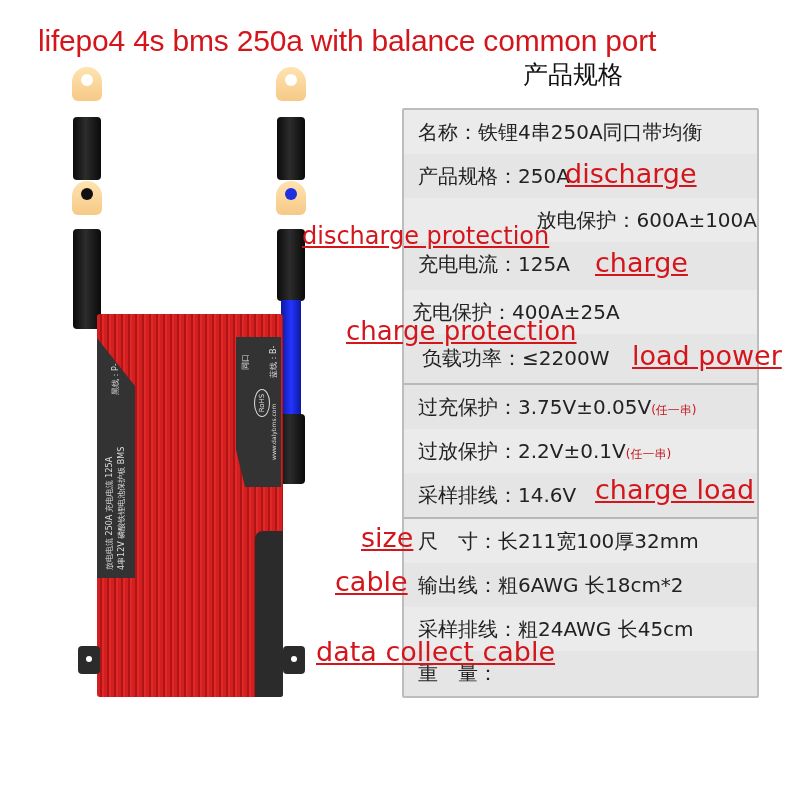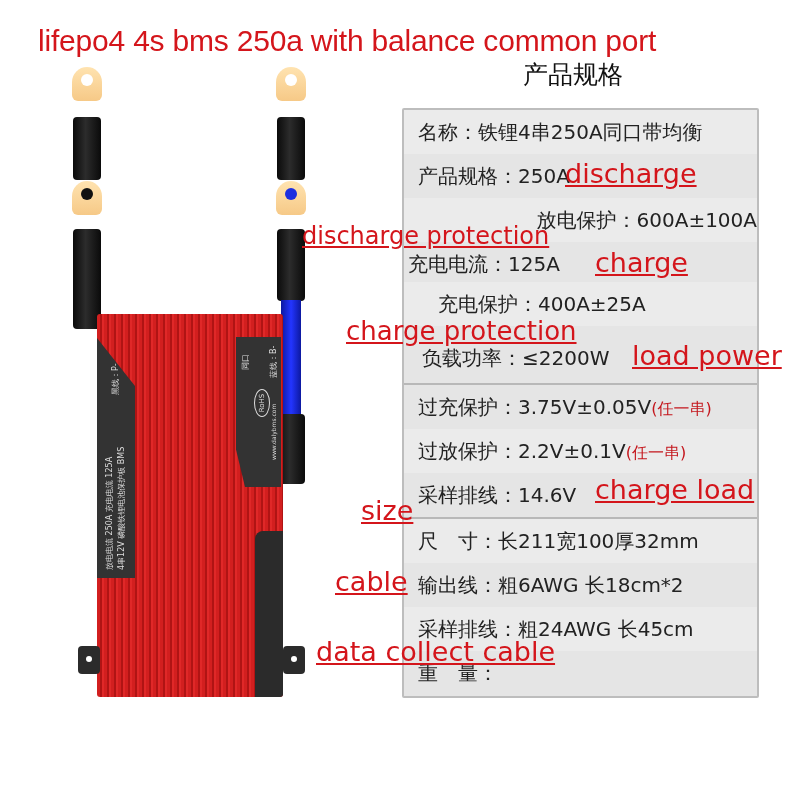--- a/index.html
+++ b/index.html
@@ -3,21 +3,21 @@
 <meta charset="utf-8">
 <style>
   html,body{margin:0;padding:0;background:#fff;}
   body{width:800px;height:800px;position:relative;overflow:hidden;font-family:"DejaVu Sans",sans-serif;}
   .title{position:absolute;left:38px;top:24px;font-family:"Liberation Sans",sans-serif;font-size:30px;color:#d4151b;white-space:nowrap;letter-spacing:-0.2px;}
   .subtitle{position:absolute;left:523px;top:58px;font-size:25px;color:#111;white-space:nowrap;}
   
   .spec{position:absolute;left:402px;top:108px;width:357px;height:590px;border:2px solid #bdbdbd;border-radius:2px;box-sizing:border-box;background:#e5e5e5;}
   .row{position:absolute;left:0;width:353px;height:44px;line-height:44px;font-size:20px;color:#222;white-space:nowrap;padding-left:14px;box-sizing:border-box;}
   .row.alt{background:#ebebeb;}
-  .row .note{font-size:16px;color:#c4161c;}
+  .row .note{font-size:12px;color:#c4161c;}
   .divider{position:absolute;left:0;width:353px;height:2px;background:#b8b8b8;}
   
   .lbl{position:absolute;font-family:"DejaVu Sans",sans-serif;color:#d4151b;white-space:nowrap;font-size:27px;text-decoration:underline;}
   
   .lug{position:absolute;width:30px;height:34px;border-radius:15px 15px 6px 6px;background:linear-gradient(#ffe3b0,#f6c987);}
   .lug .hole{position:absolute;left:9px;top:7px;width:12px;height:12px;border-radius:50%;background:#fff;}
   .lug .hole.dark{background:#111;}
   .lug .hole.blue{background:#1d2fe0;}
   .sleeve{position:absolute;width:28px;background:linear-gradient(90deg,#0a0a0a,#2c2c2c 45%,#0a0a0a);border-radius:4px;}
   .wire-blue{position:absolute;width:20px;background:linear-gradient(90deg,#0c18a0,#2335ff 50%,#0c18a0);}
@@ -74,35 +74,35 @@
     </div>
   <div class="tab" style="left:283px;top:646px;">
       <div class="h"></div>
     </div>
 </div>
 
 <div class="spec">
   <div class="row alt" style="top:0px;"><span>名称：</span><span>铁锂4串250A同口带均衡</span></div>
   <div class="row" style="top:44px;"><span>产品规格：</span><span>250A</span></div>
   <div class="row alt" style="top:88px;text-align:right;"><span>放电保护：</span><span>600A±100A</span></div>
-  <div class="row" style="top:132px;padding-left:4px;"><span>充电电流：</span><span>125A</span></div>
-  <div class="row alt" style="top:172px;padding-left:34px;"><span>充电保护：</span><span>400A±25A</span></div>
+  <div class="row" style="top:132px;padding-left:14px;"><span>充电电流：</span><span>125A</span></div>
+  <div class="row alt" style="top:180px;padding-left:8px;"><span>充电保护：</span><span>400A±25A</span></div>
   <div class="row" style="top:221px;padding-left:18px;height:52px;line-height:54px;"><span>负载功率：</span><span>≤2200W</span></div>
   <div class="divider" style="top:273px;"></div>
   <div class="row" style="top:275px;"><span>过充保护：</span><span>3.75V±0.05V</span><span class="note">(任一串)</span></div>
   <div class="row alt" style="top:319px;"><span>过放保护：</span><span>2.2V±0.1V</span><span class="note">(任一串)</span></div>
   <div class="row" style="top:363px;"><span>采样排线：</span><span>14.6V</span></div>
   <div class="divider" style="top:407px;"></div>
   <div class="row alt" style="top:409px;"><span>尺　寸：</span><span>长211宽100厚32mm</span></div>
   <div class="row" style="top:453px;"><span>输出线：</span><span>粗6AWG  长18cm*2</span></div>
   <div class="row alt" style="top:497px;"><span>采样排线：</span><span>粗24AWG 长45cm</span></div>
   <div class="row" style="top:541px;"><span>重　量：</span><span></span></div>
 </div>
 
 <div class="lbl" style="left:565px;top:158px;">discharge</div>
 <div class="lbl" style="left:302px;top:222px;font-size:24px;">discharge protection</div>
 <div class="lbl" style="left:595px;top:247px;">charge</div>
 <div class="lbl" style="left:302px;top:316px;font-size:26px;margin-left:44px;">charge protection</div>
 <div class="lbl" style="left:632px;top:340px;">load power</div>
 <div class="lbl" style="left:595px;top:474px;">charge load</div>
-<div class="lbl" style="left:361px;top:495px;">size</div>
+<div class="lbl" style="left:361px;top:522px;">size</div>
 <div class="lbl" style="left:335px;top:566px;">cable</div>
 <div class="lbl" style="left:316px;top:636px;">data collect cable</div>
 
 </body></html>

